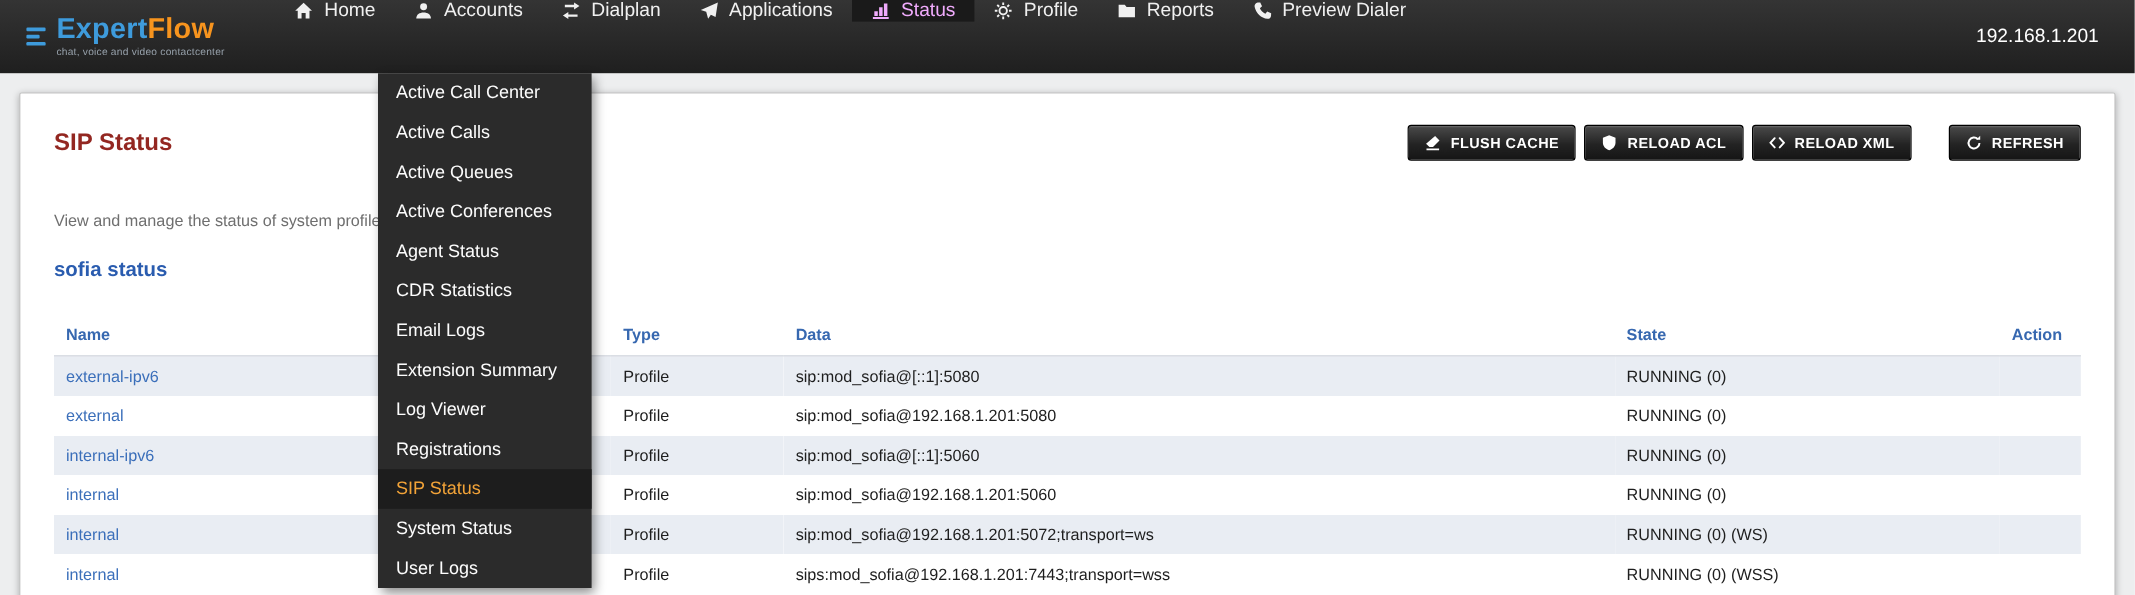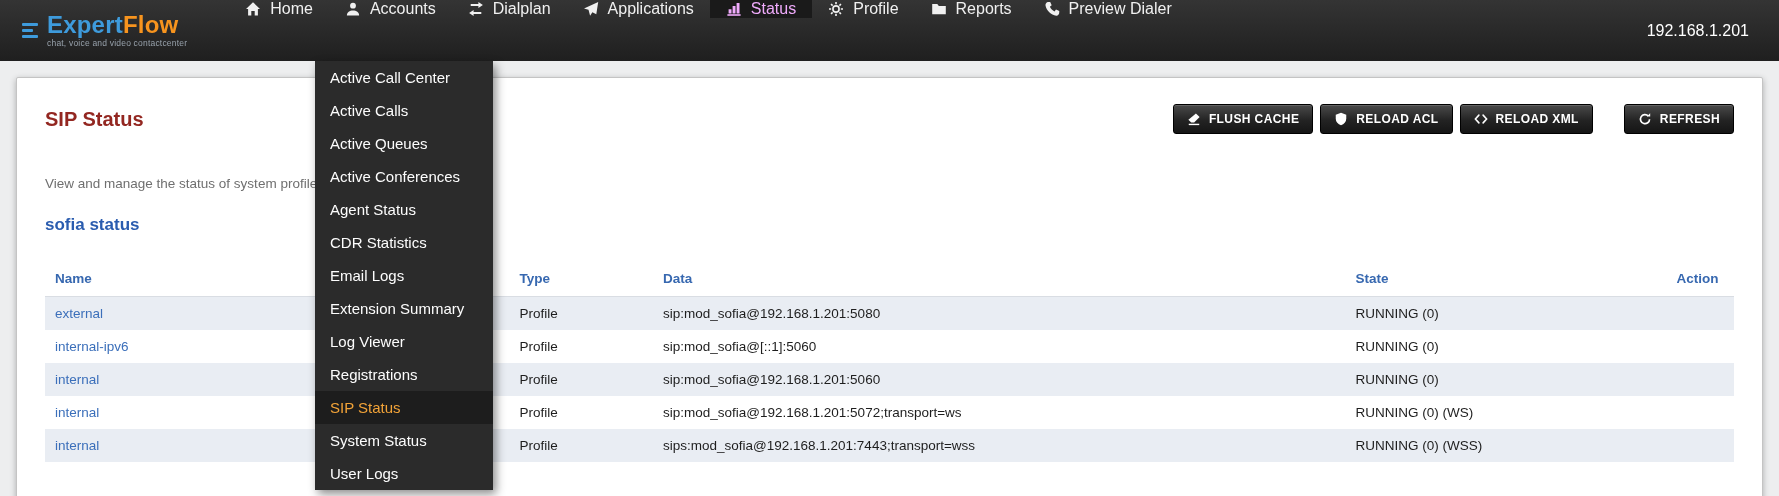--- a/index.html
+++ b/index.html
@@ -207,20 +207,27 @@
         <tr id="thead-row">
           <th>Name</th>
           <th>Type</th>
           <th>Data</th>
           <th>State</th>
           <th>Action</th>
         </tr>
       </thead>
     <tbody id="tbody">
         <tr>
+          <td><a class="name-link">external-ipv6</a></td>
+          <td>Profile</td>
+          <td>sip:mod_sofia@[::1]:5080</td>
+          <td>RUNNING (0)</td>
+          <td></td>
+        </tr>
+        <tr>
           <td><a class="name-link">external</a></td>
           <td>Profile</td>
           <td>sip:mod_sofia@192.168.1.201:5080</td>
           <td>RUNNING (0)</td>
           <td></td>
         </tr>
         <tr>
           <td><a class="name-link">internal-ipv6</a></td>
           <td>Profile</td>
           <td>sip:mod_sofia@[::1]:5060</td>

